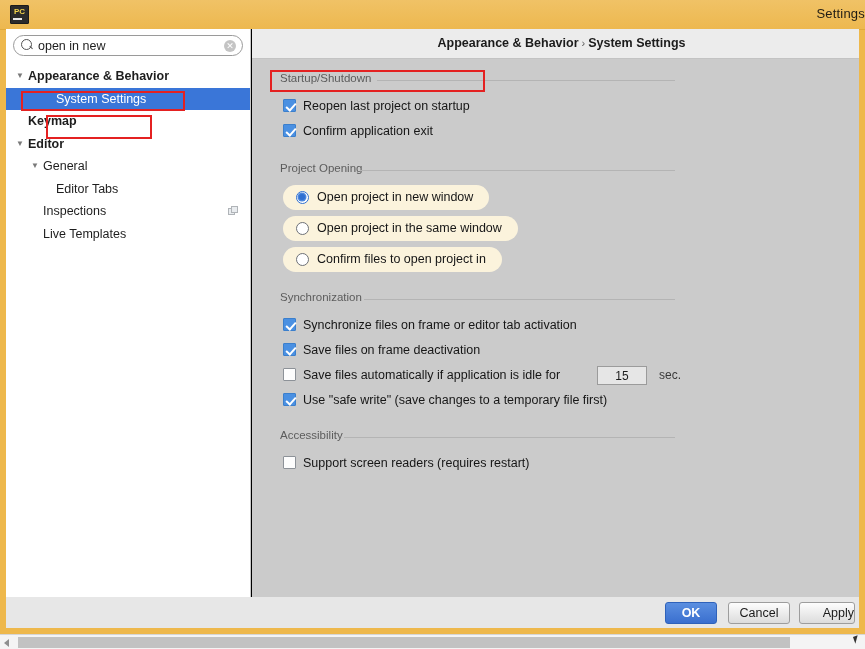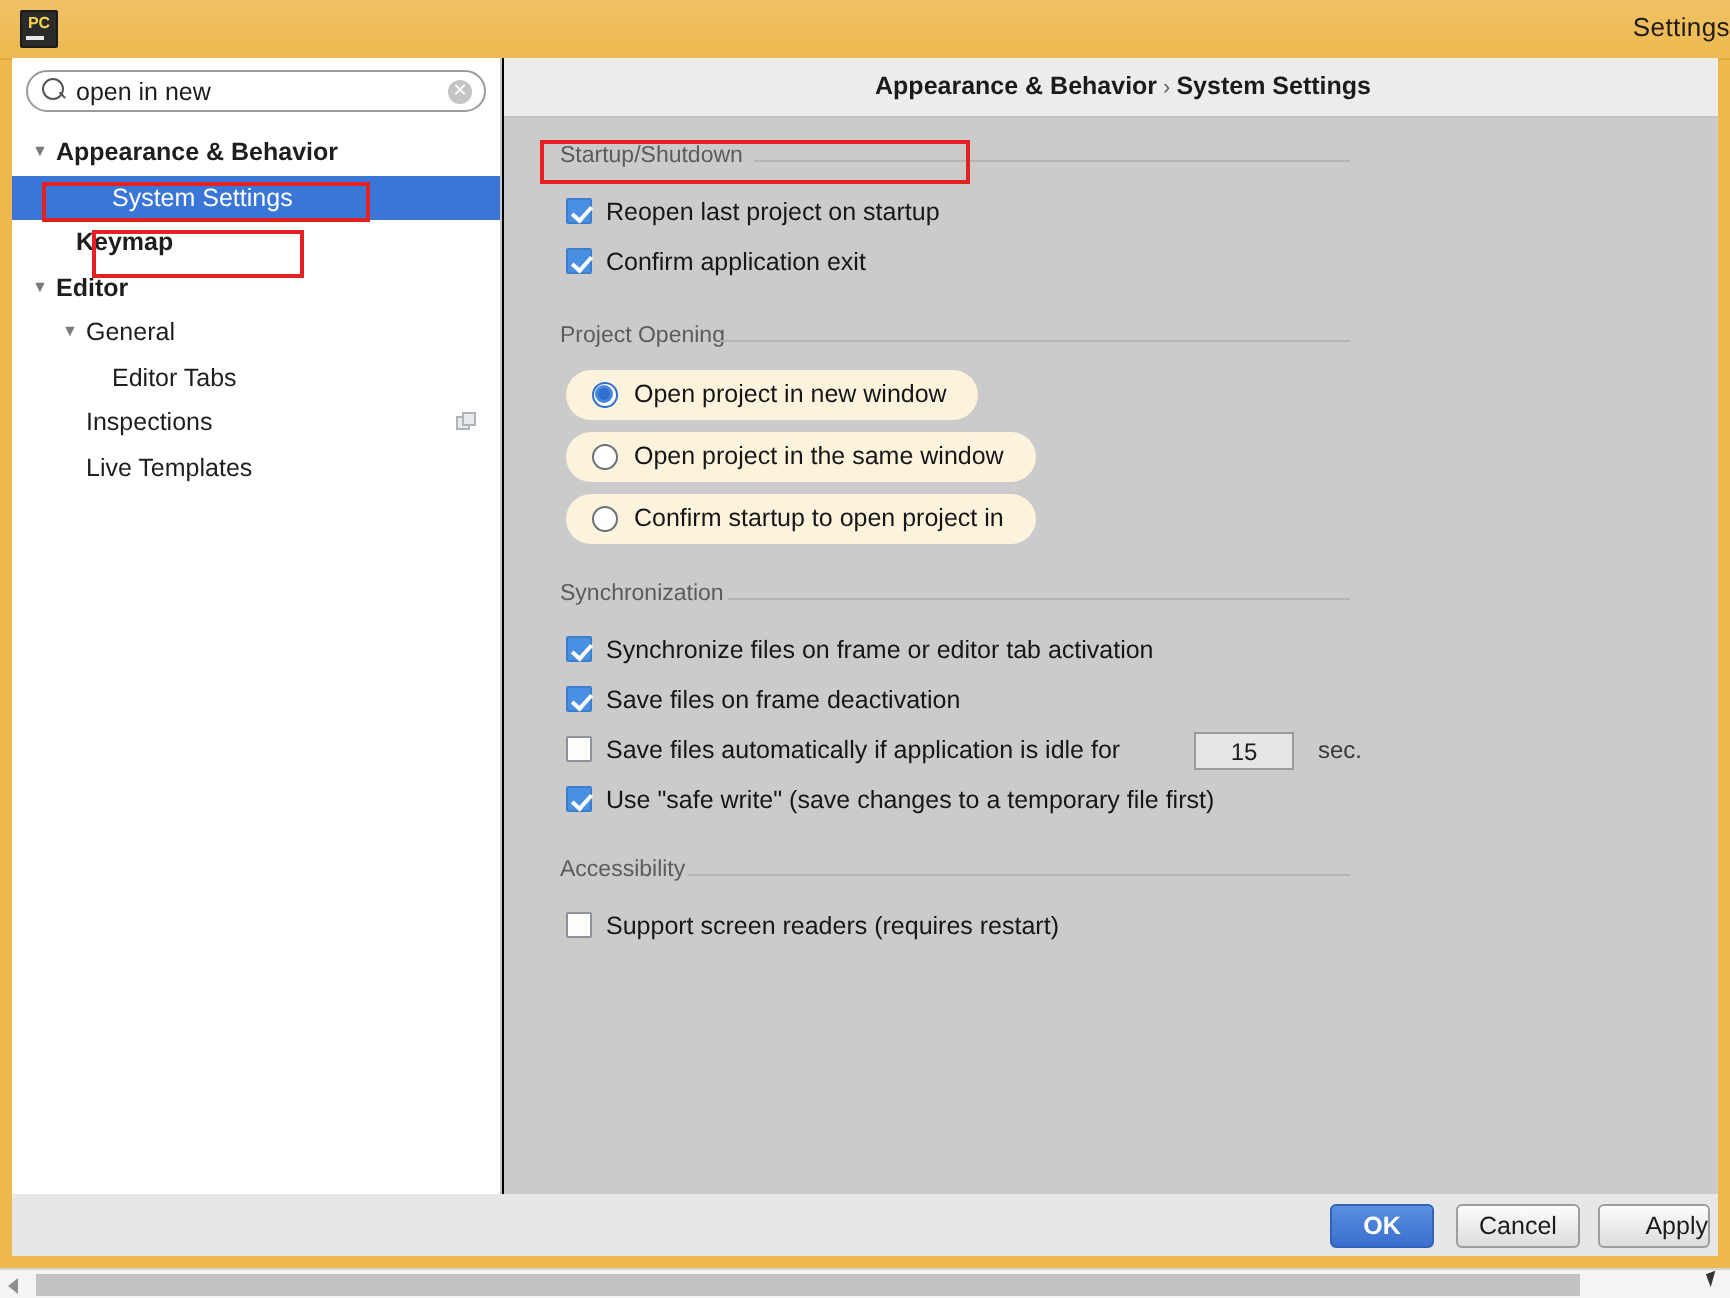--- a/index.html
+++ b/index.html
@@ -397,21 +397,21 @@
 
         <div class="tree" id="tree">
             <div class="tree-row bold">
               <span class="tree-arrow" style="left: 8px;">▼</span>
               <span class="tree-label" style="left: 22px;">Appearance &amp; Behavior</span>
             </div>
             <div class="tree-row selected">
               <span class="tree-label" style="left: 50px;">System Settings</span>
             </div>
             <div class="tree-row bold">
-              <span class="tree-label" style="left: 32px;">Keymap</span>
+              <span class="tree-label" style="left: 22px;">Keymap</span>
             </div>
             <div class="tree-row bold">
               <span class="tree-arrow" style="left: 8px;">▼</span>
               <span class="tree-label" style="left: 22px;">Editor</span>
             </div>
             <div class="tree-row">
               <span class="tree-arrow" style="left: 23px;">▼</span>
               <span class="tree-label" style="left: 37px;">General</span>
             </div>
             <div class="tree-row">
@@ -475,21 +475,21 @@
                 </div>
                 <div>
                   <div class="radio-pill">
                     <span class="rb"></span>
                     <span class="rlabel">Open project in the same window</span>
                   </div>
                 </div>
                 <div>
                   <div class="radio-pill">
                     <span class="rb"></span>
-                    <span class="rlabel">Confirm startup to open project in</span>
+                    <span class="rlabel">Confirm files to open project in</span>
                   </div>
                 </div>
               </div>
             </div>
 
             <div class="group" style="margin-top:16px;">
               <div class="group-title">
                 <span>Synchronization</span>
                 <span class="rule" style="left:92px;"></span>
               </div>

